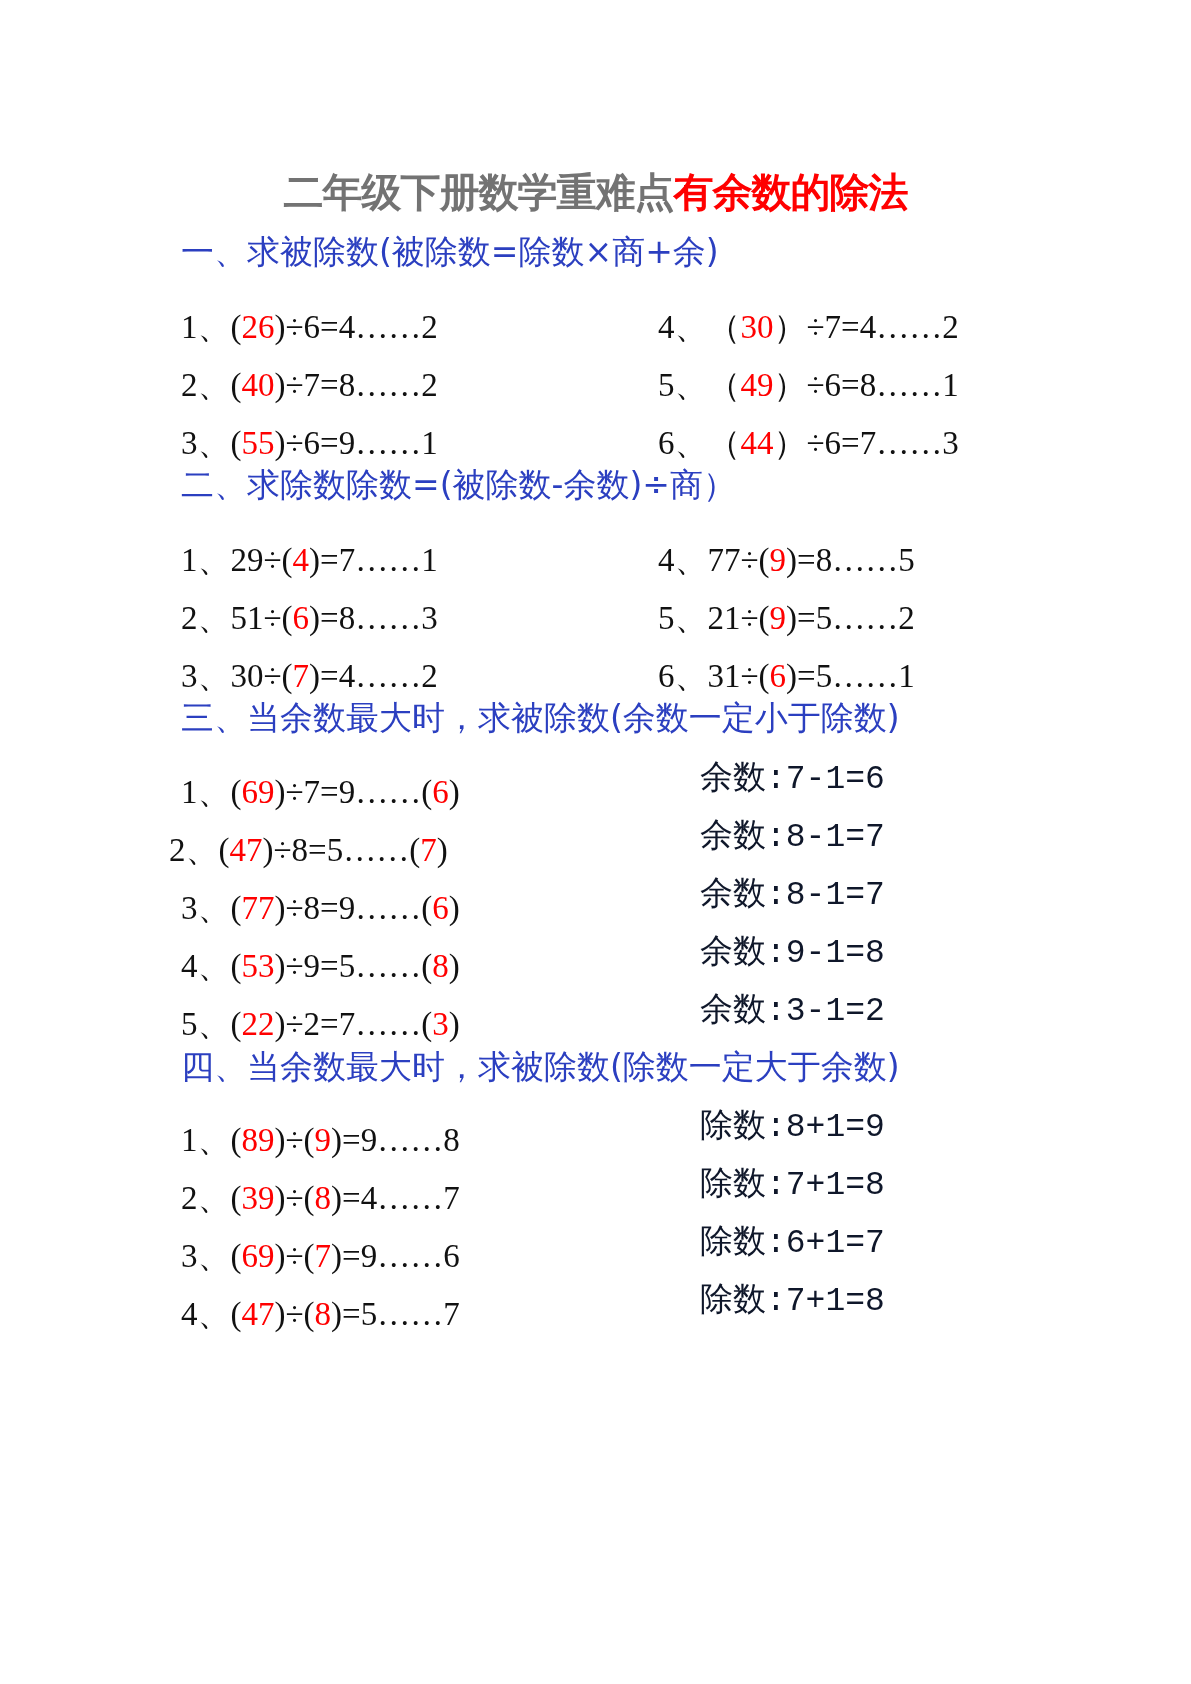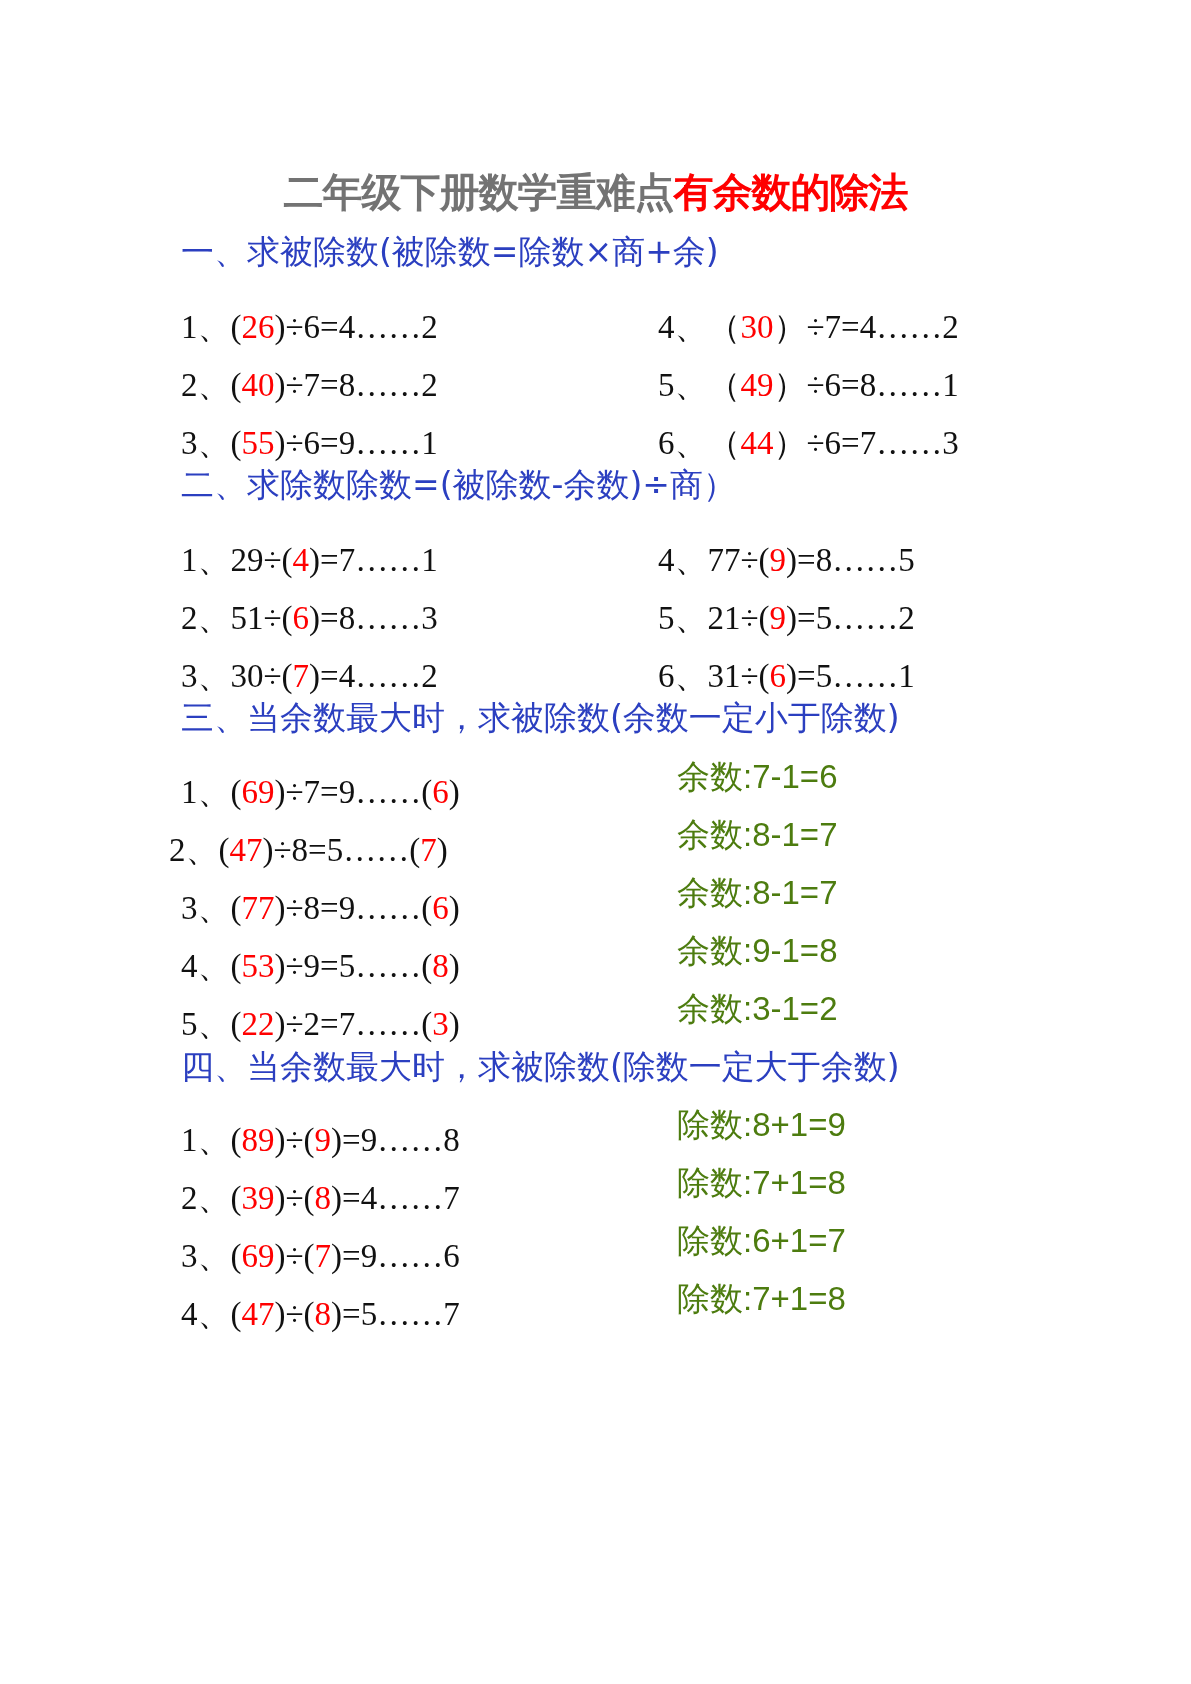--- a/index.html
+++ b/index.html
@@ -8,22 +8,22 @@
   .title { position: absolute; top: 165px; left: 0; width: 1191px; text-align: center;
            font-family: "DejaVu Sans", "Liberation Sans", sans-serif; font-weight: bold;
            font-size: 40px; letter-spacing: -1px; }
   .title .black { color: #737373; }
   .title .red { color: #ff0000; }
   .section-head { position: absolute; left: 181px; font-size: 33px; color: #2b3fc0;
                   font-family: "DejaVu Sans", "Liberation Sans", sans-serif; white-space: nowrap; }
   .row { position: absolute; font-size: 33px; white-space: nowrap; color: #111;
          font-family: "Liberation Serif", "DejaVu Serif", serif; margin-top: 15px; }
   .red { color: #ff0000; }
-  .note { position: absolute; font-size: 33px; white-space: nowrap; color: #4d7c0f;
-          font-family: Liberation Sans, sans-serif; }
+  .note { position: absolute; font-size: 33px; white-space: nowrap; color: #0f172a;
+          font-family: Liberation Mono, monospace; margin-left: 23px; }
 </style>
 </head>
 <body>
 
 <div class="title">
   <span class="black">二年级下册数学重难点</span><span class="red">有余数的除法</span>
 </div>
 
 <div class="section-head" style="top:230px">一、求被除数(被除数=除数×商+余)</div>
 <div class="row" style="top:290px;left:181px"><span>1、</span><span>(</span><span class="red">26</span><span>)÷6=4……2</span></div>

